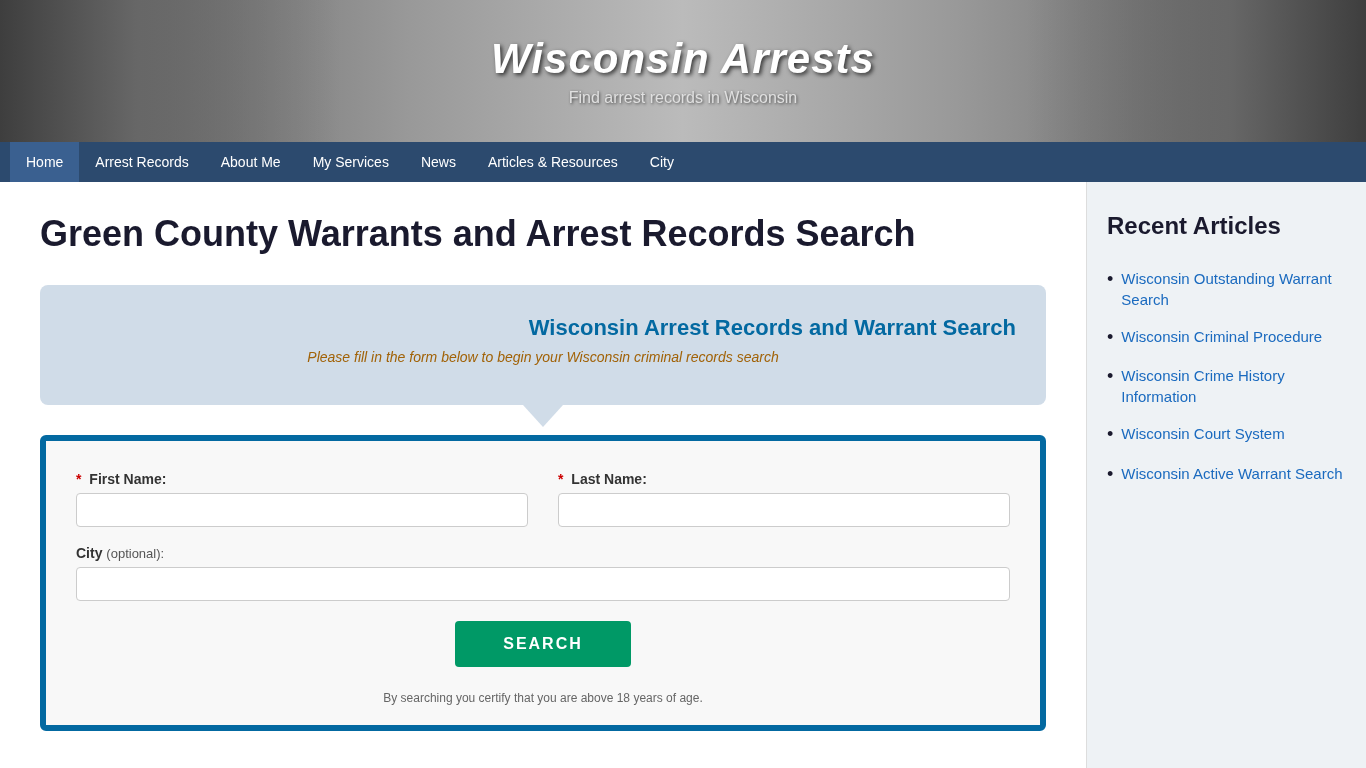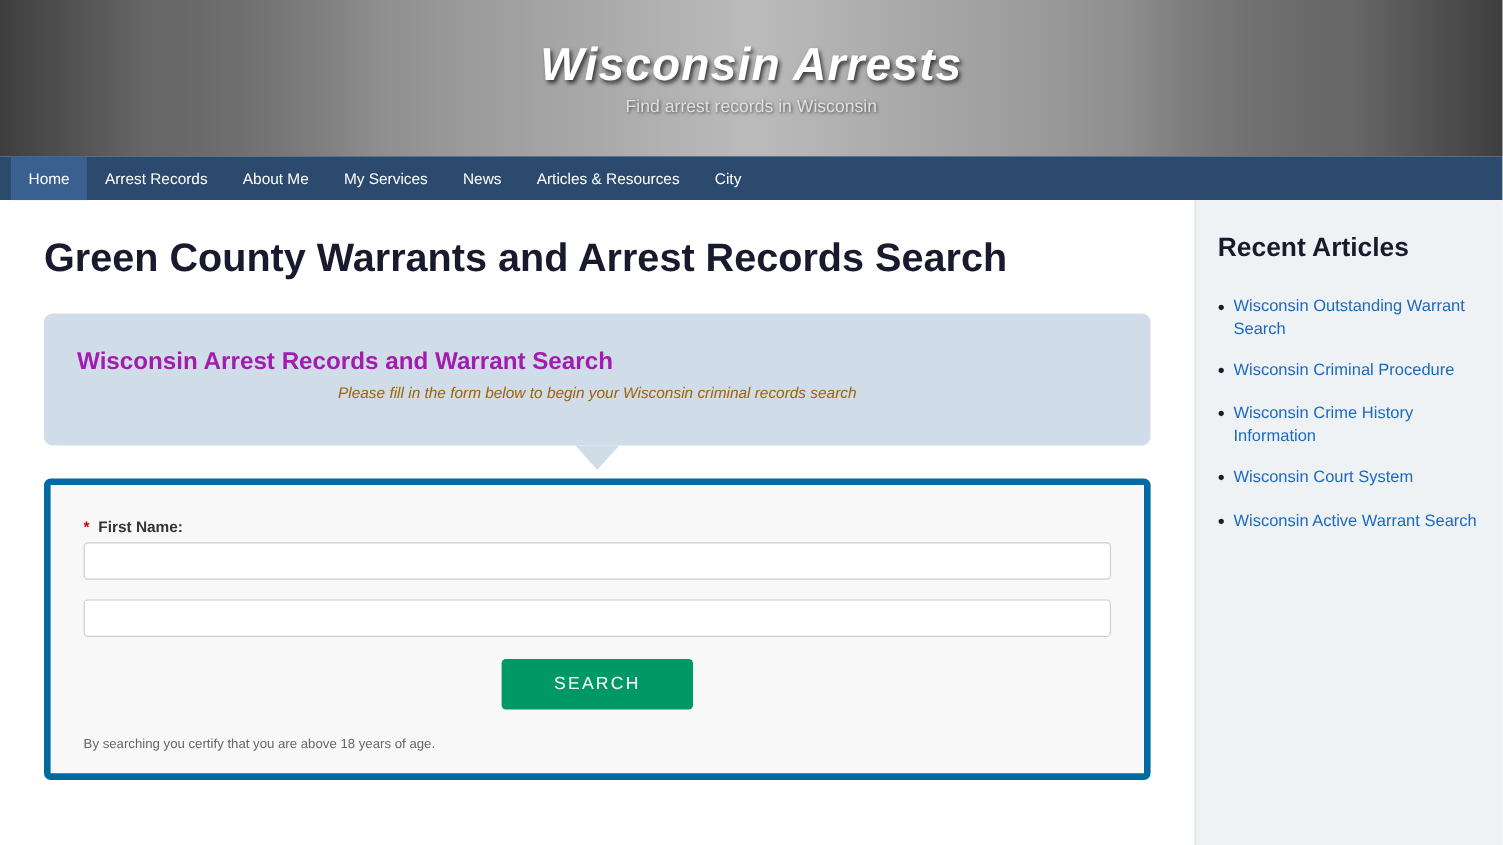--- a/index.html
+++ b/index.html
@@ -106,23 +106,23 @@
     .search-box-container {
       background: #d0dce8;
       border-radius: 8px;
       padding: 30px 30px 40px 30px;
       margin-bottom: 20px;
       position: relative;
     }
     .search-box-title {
       font-size: 22px;
       font-weight: bold;
-      color: #a21caf;
+      color: #0369a1;
       margin-bottom: 8px;
-      text-align: left;
+      text-align: right;
     }
     .search-box-subtitle {
       font-size: 14px;
       font-style: italic;
       color: #a16207;
       text-align: center;
       margin-bottom: 0;
     }
     
     .search-box-container::after {
@@ -191,27 +191,28 @@
       text-align: center;
       margin-top: 20px;
       margin-bottom: 10px;
     }
     .search-button {
       background: #009966;
       color: #fff;
       border: none;
       padding: 14px 48px;
       font-size: 16px;
-      font-weight: normal;
+      font-weight: bold;
       letter-spacing: 2px;
       border-radius: 4px;
       cursor: pointer;
       text-transform: uppercase;
     }
     .form-note {
+      text-align: center;
       font-size: 12px;
       color: #666;
       margin-top: 24px;
     }
 
     
     .sidebar {
       width: 280px;
       background: #eef2f5;
       padding: 30px 20px;
@@ -283,24 +284,35 @@
 
     <div class="search-form">
       <div class="form-row">
         <div class="form-group">
           <label class="form-label">
             <span class="required-star">*</span>
             <span>First Name:</span>
           </label>
           <input type="text" class="form-input" placeholder="" style="">
         </div>
+        <div class="form-group">
+          <label class="form-label">
+            <span class="required-star">*</span>
+            <span>Last Name:</span>
+          </label>
+          <input type="text" class="form-input" placeholder="" style="">
+        </div>
       </div>
 
       <div class="form-row">
         <div class="form-group">
+          <label class="form-label">
+            <span>City</span>
+            <span class="optional-note">(optional):</span>
+          </label>
           <input type="text" class="form-input" placeholder="" style="">
         </div>
       </div>
 
       <div class="search-btn-row">
         <button class="search-button">SEARCH</button>
       </div>
       <div class="form-note">By searching you certify that you are above 18 years of age.</div>
     </div>
   </main>

